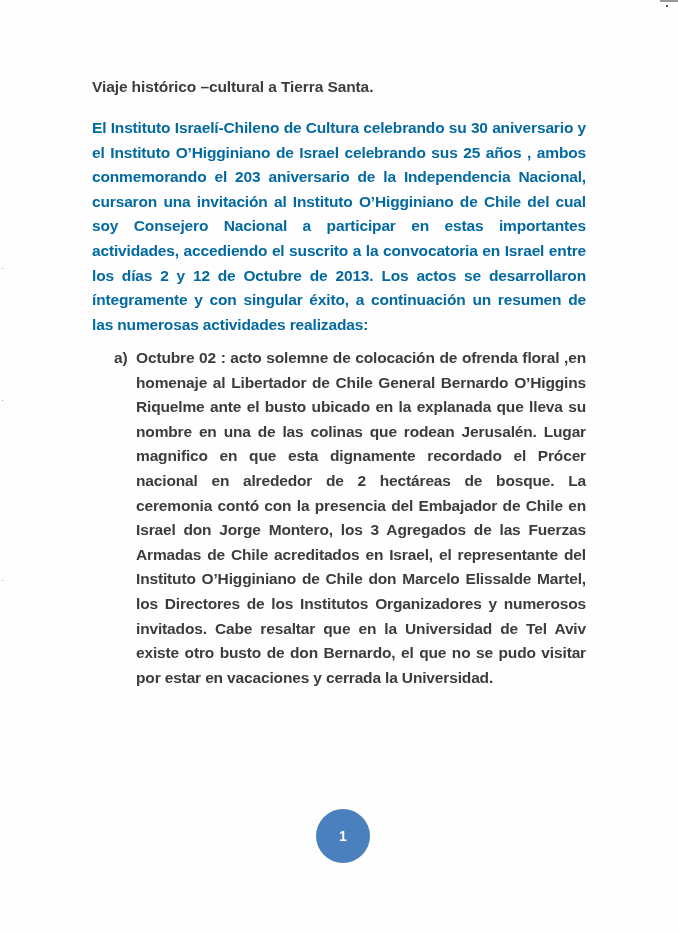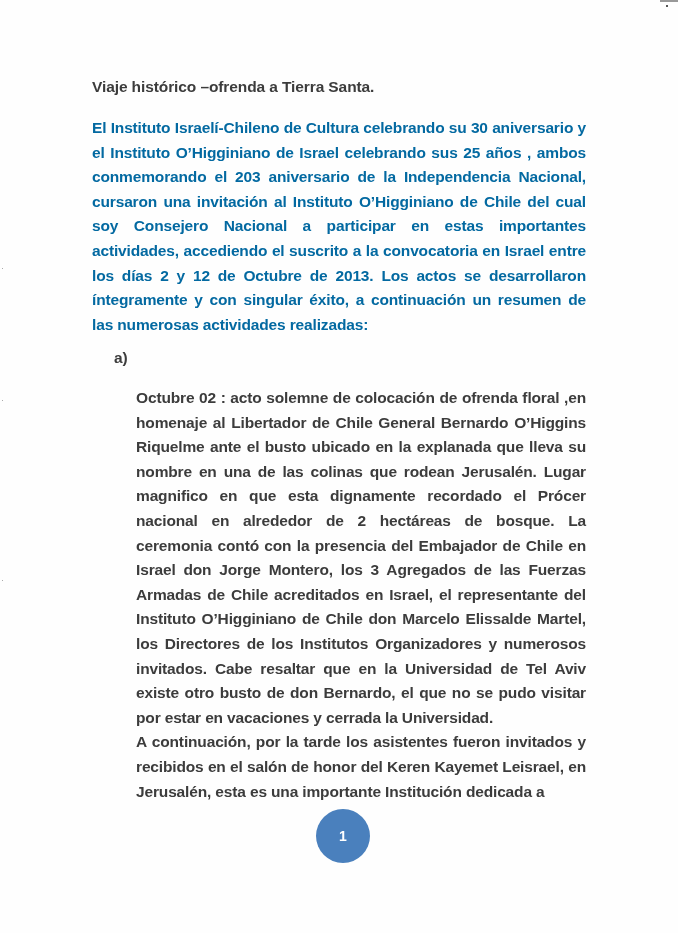--- a/index.html
+++ b/index.html
@@ -13,45 +13,44 @@
   }
   .intro {
     position: absolute; left: 92px; top: 116px; width: 494px; font-size: 15.5px; font-weight: bold;
     line-height: 24.6px; text-align: justify; color: #0369a1; letter-spacing: -0.15px;
   }
   .item {
     position: absolute; left: 114px; top: 346px; width: 472px; font-size: 15.5px; font-weight: bold;
     line-height: 24.6px; color: #3c3c3c; letter-spacing: -0.15px;
   }
   .item-marker { position: absolute; left: 0; top: 0; }
-  .item-body { margin-left: 22px; text-align: justify; margin-top: 40px; }
+  .item-body { margin-left: 22px; text-align: justify; }
   .item-body p { margin: 0; }
   .page-number {
     position: absolute; left: 316px; top: 809px; width: 54px; height: 54px; border-radius: 50%;
     background: #4a80bd; color: #fff; font-weight: bold; font-size: 14px;
     display: flex; align-items: center; justify-content: center;
   }
   .edge-mark { position: absolute; right: 0; top: 0; width: 18px; height: 2px; background: #999; }
   .edge-dot { position: absolute; right: 10px; top: 5px; width: 2px; height: 2px; background: #555; }
   .speck { position: absolute; width: 1px; height: 1px; background: #aaa; }
 </style>
 </head>
 <body>
 
 <div class="edge-mark"></div>
 <div class="edge-dot"></div>
 <div class="speck" style="left:2px;top:268px;"></div>
 <div class="speck" style="left:2px;top:400px;"></div>
 <div class="speck" style="left:2px;top:580px;"></div>
 
-<div class="page-title">Viaje histórico –ofrenda a Tierra Santa.</div>
+<div class="page-title">Viaje histórico –cultural a Tierra Santa.</div>
 
 <div class="intro">El Instituto Israelí-Chileno de Cultura celebrando su 30 aniversario y el Instituto O’Higginiano de Israel celebrando sus 25 años , ambos conmemorando el 203 aniversario de la Independencia Nacional, cursaron una invitación al Instituto O’Higginiano de Chile  del cual soy Consejero Nacional a participar en estas importantes actividades, accediendo  el suscrito a la convocatoria en Israel entre los días 2 y 12 de Octubre de 2013. Los actos se desarrollaron íntegramente y con singular éxito, a continuación un resumen de las numerosas actividades realizadas:</div>
 
 <div class="item">
   <span class="item-marker">a)</span>
   <div class="item-body">
     <p>Octubre 02 : acto solemne de  colocación de ofrenda floral ,en homenaje al Libertador de Chile General Bernardo O’Higgins Riquelme ante el busto ubicado en la explanada que lleva su nombre en una de las colinas que rodean Jerusalén. Lugar magnifico en que esta dignamente recordado el Prócer nacional en alrededor de 2 hectáreas de bosque. La ceremonia contó con la presencia del Embajador de Chile en Israel don Jorge Montero, los 3 Agregados de las Fuerzas Armadas de Chile acreditados en Israel, el representante del Instituto O’Higginiano de Chile don Marcelo Elissalde Martel, los Directores de los Institutos Organizadores y numerosos invitados. Cabe resaltar que en la Universidad de Tel Aviv existe otro  busto de don Bernardo, el que no se pudo visitar por estar en vacaciones y cerrada la Universidad.</p>
-    <p>A continuación, por la tarde  los asistentes fueron invitados y recibidos en el salón de honor del Keren Kayemet Leisrael, en Jerusalén, esta es una importante Institución  dedicada a</p>
   </div>
 </div>
 
 <div class="page-number">1</div>
 
 </body></html>

